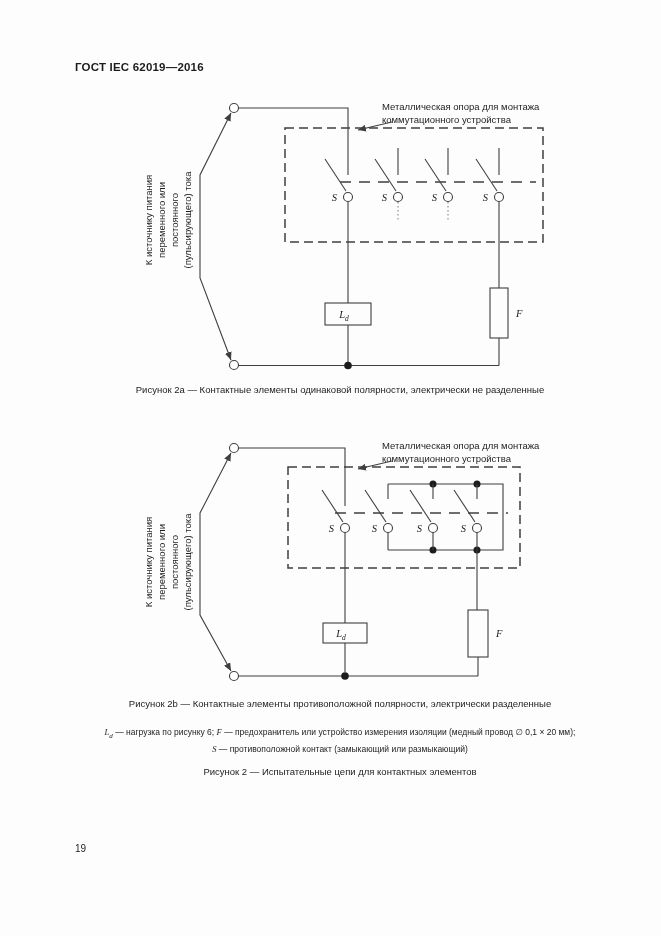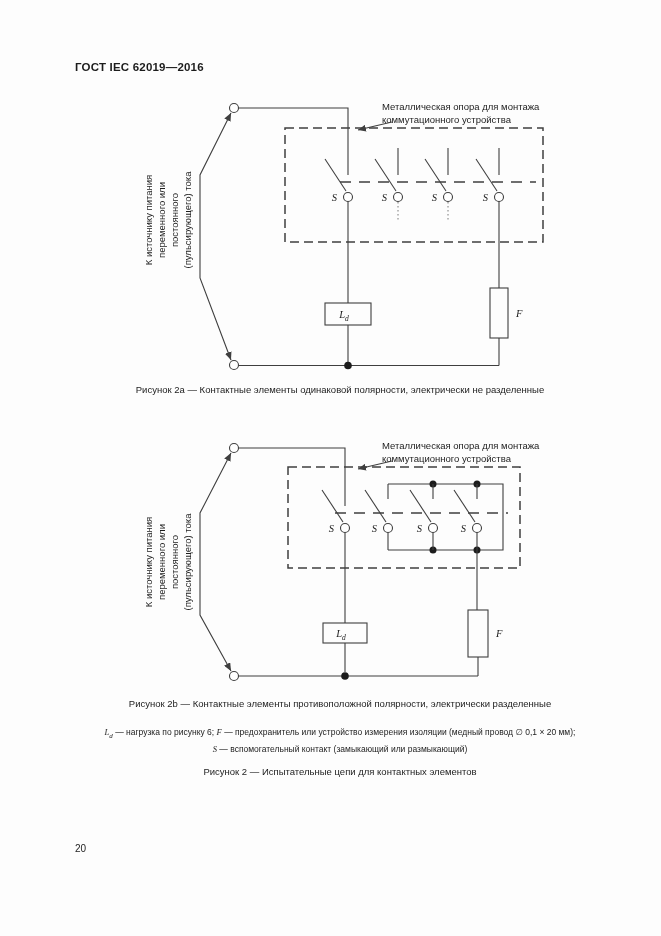--- a/index.html
+++ b/index.html
@@ -200,20 +200,20 @@
       <path class="wire" d="M348,222 V241"></path>
     </g>
   </svg>
 
   <div class="abs caption" style="top:698px;">Рисунок 2b — Контактные элементы противоположной полярности, электрически разделенные</div>
 
   <div class="abs legend" style="top:727px;">
     <span class="sym-i">L</span><sub class="sym-i">d</sub><span> — нагрузка по рисунку 6; </span><span class="sym-i">F</span><span> — предохранитель или устройство измерения изоляции (медный провод ∅ 0,1 × 20 мм);</span>
   </div>
   <div class="abs legend" style="top:744px;">
-    <span class="sym-i">S</span><span> — вспомогательный контакт (замыкающий или размыкающий)</span>
+    <span class="sym-i">S</span><span> — противоположной контакт (замыкающий или размыкающий)</span>
   </div>
 
   <div class="abs caption" style="top:766px;">Рисунок 2 — Испытательные цепи для контактных элементов</div>
 
-  <div class="abs pageno">20</div>
+  <div class="abs pageno">19</div>
 
 </div>
 
 </body></html>

